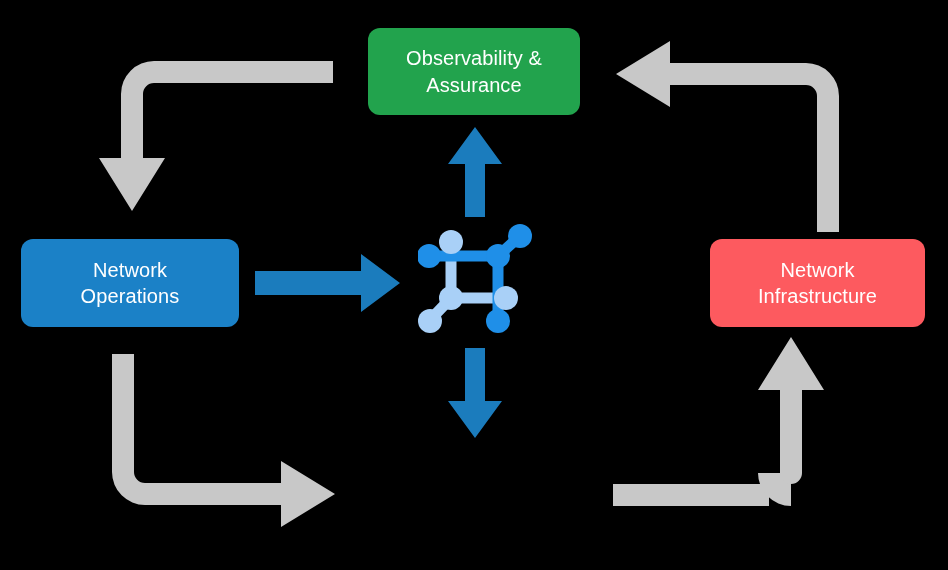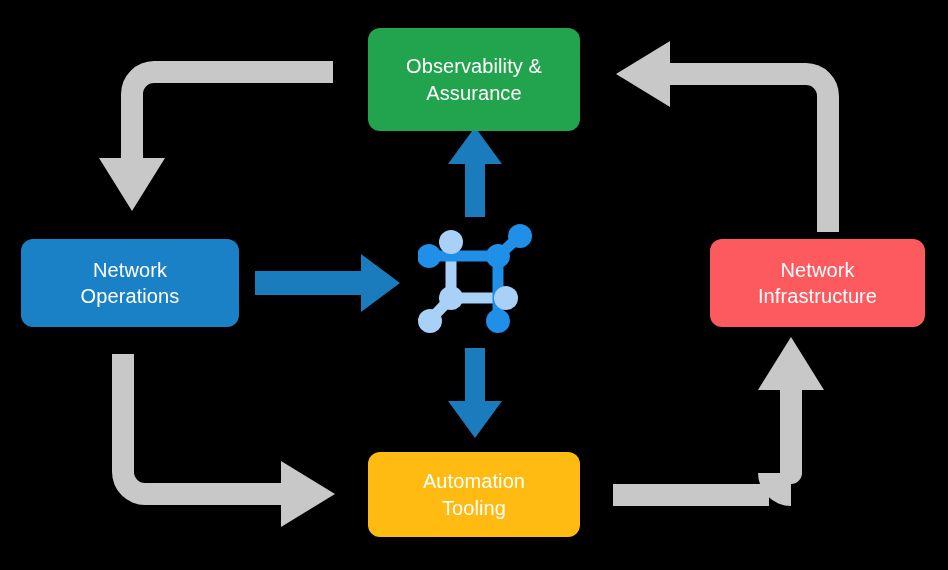--- a/index.html
+++ b/index.html
@@ -36,21 +36,21 @@
     font-weight: 400;
     letter-spacing: 0.1px;
     box-sizing: border-box;
     padding: 6px 10px;
     z-index: 3;
   }
   .node-label {
     display: block;
     white-space: pre-line;
   }
-  #box-observability { left: 368px; top: 28px;  width: 212px; height: 103px; }
+  #box-observability { left: 368px; top: 28px;  width: 212px; height: 87px; }
   #box-operations    { left: 21px;  top: 239px; width: 218px; height: 88px; }
   #box-infrastructure{ left: 710px; top: 239px; width: 215px; height: 88px; }
   #box-automation    { left: 368px; top: 452px; width: 212px; height: 85px; }
 
   #center-icon {
     position: absolute;
     left: 418px;
     top: 220px;
     width: 118px;
     height: 118px;
@@ -199,18 +199,14 @@
   <div class="node-box" id="box-operations" style="background:#1b81c7;">
     <span class="node-label">Network
 Operations</span>
   </div>
 
   <div class="node-box" id="box-infrastructure" style="background:#fd5a5f;">
     <span class="node-label">Network
 Infrastructure</span>
   </div>
 
-  <div class="node-box" id="box-automation" style="background:#ffbb11;">
-    <span class="node-label">Automation
-Tooling</span>
-  </div>
 
 </div>
 
 </body></html>

